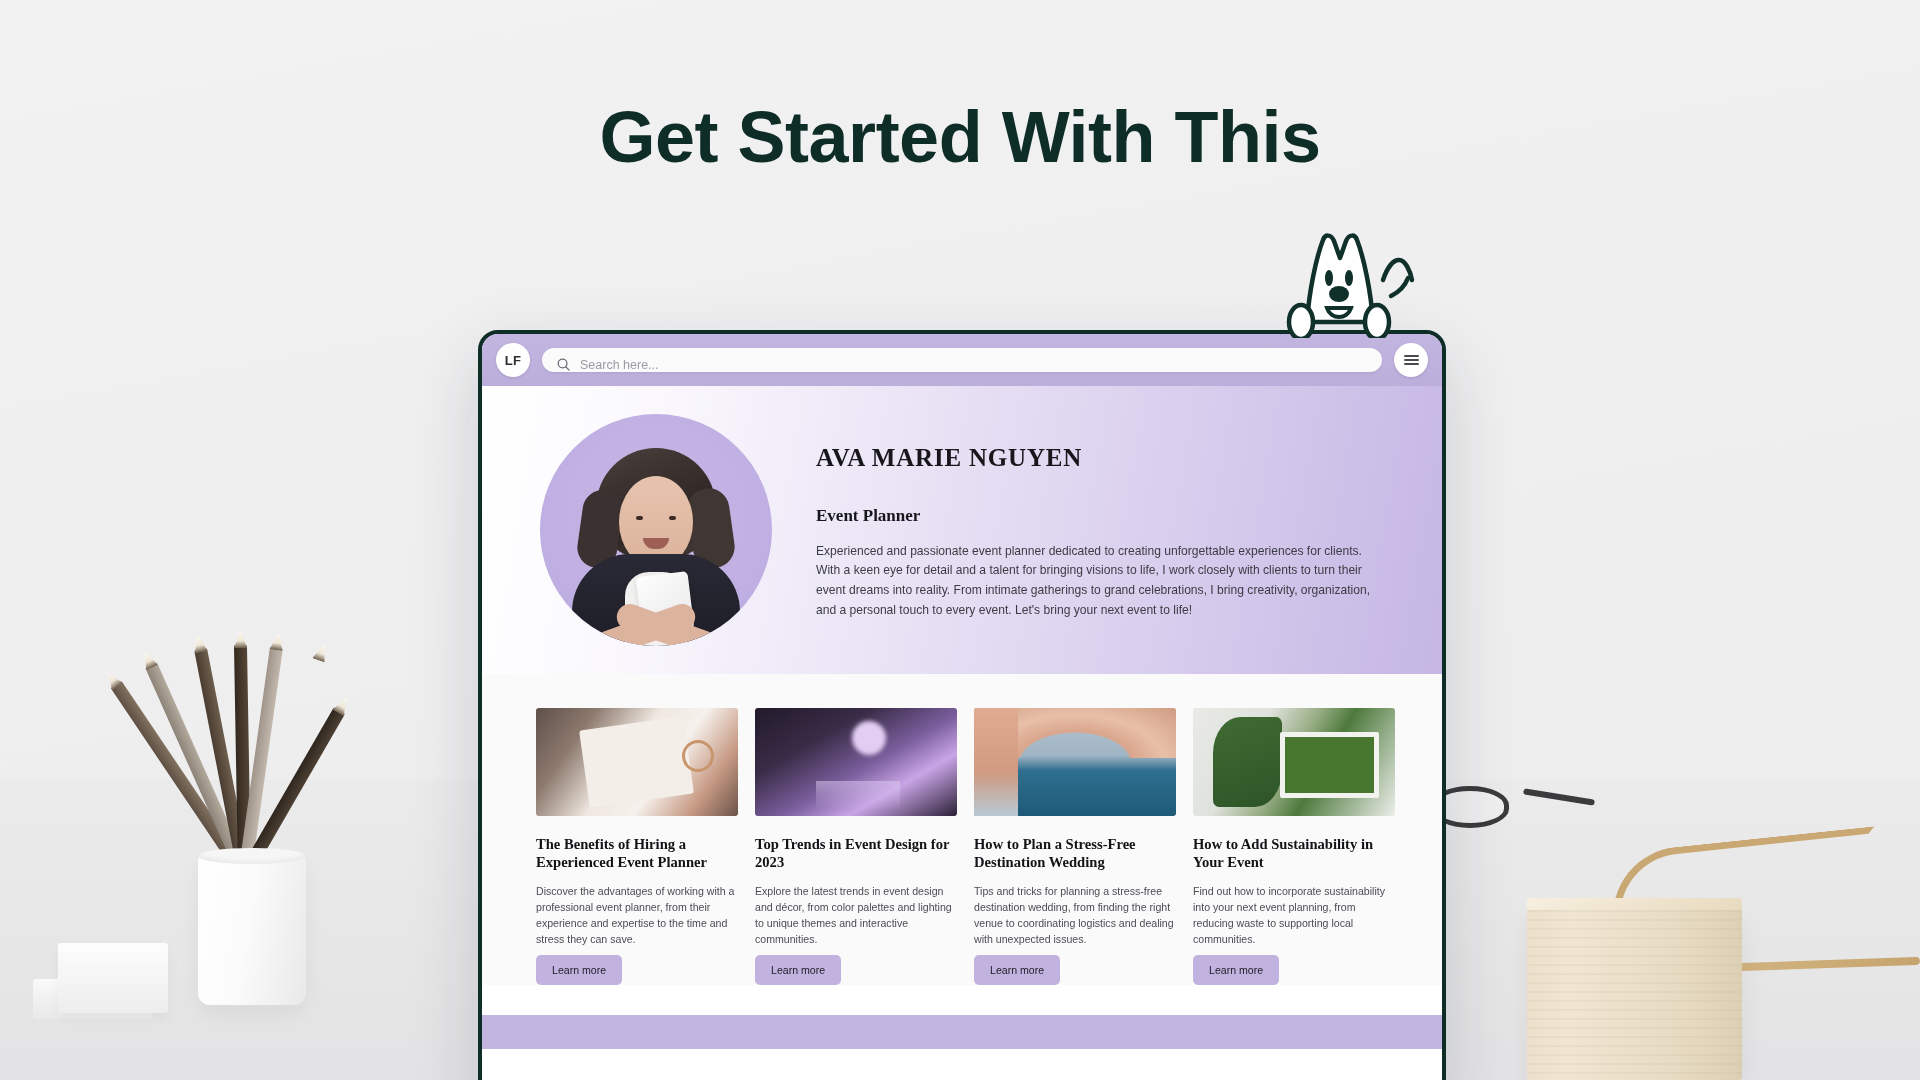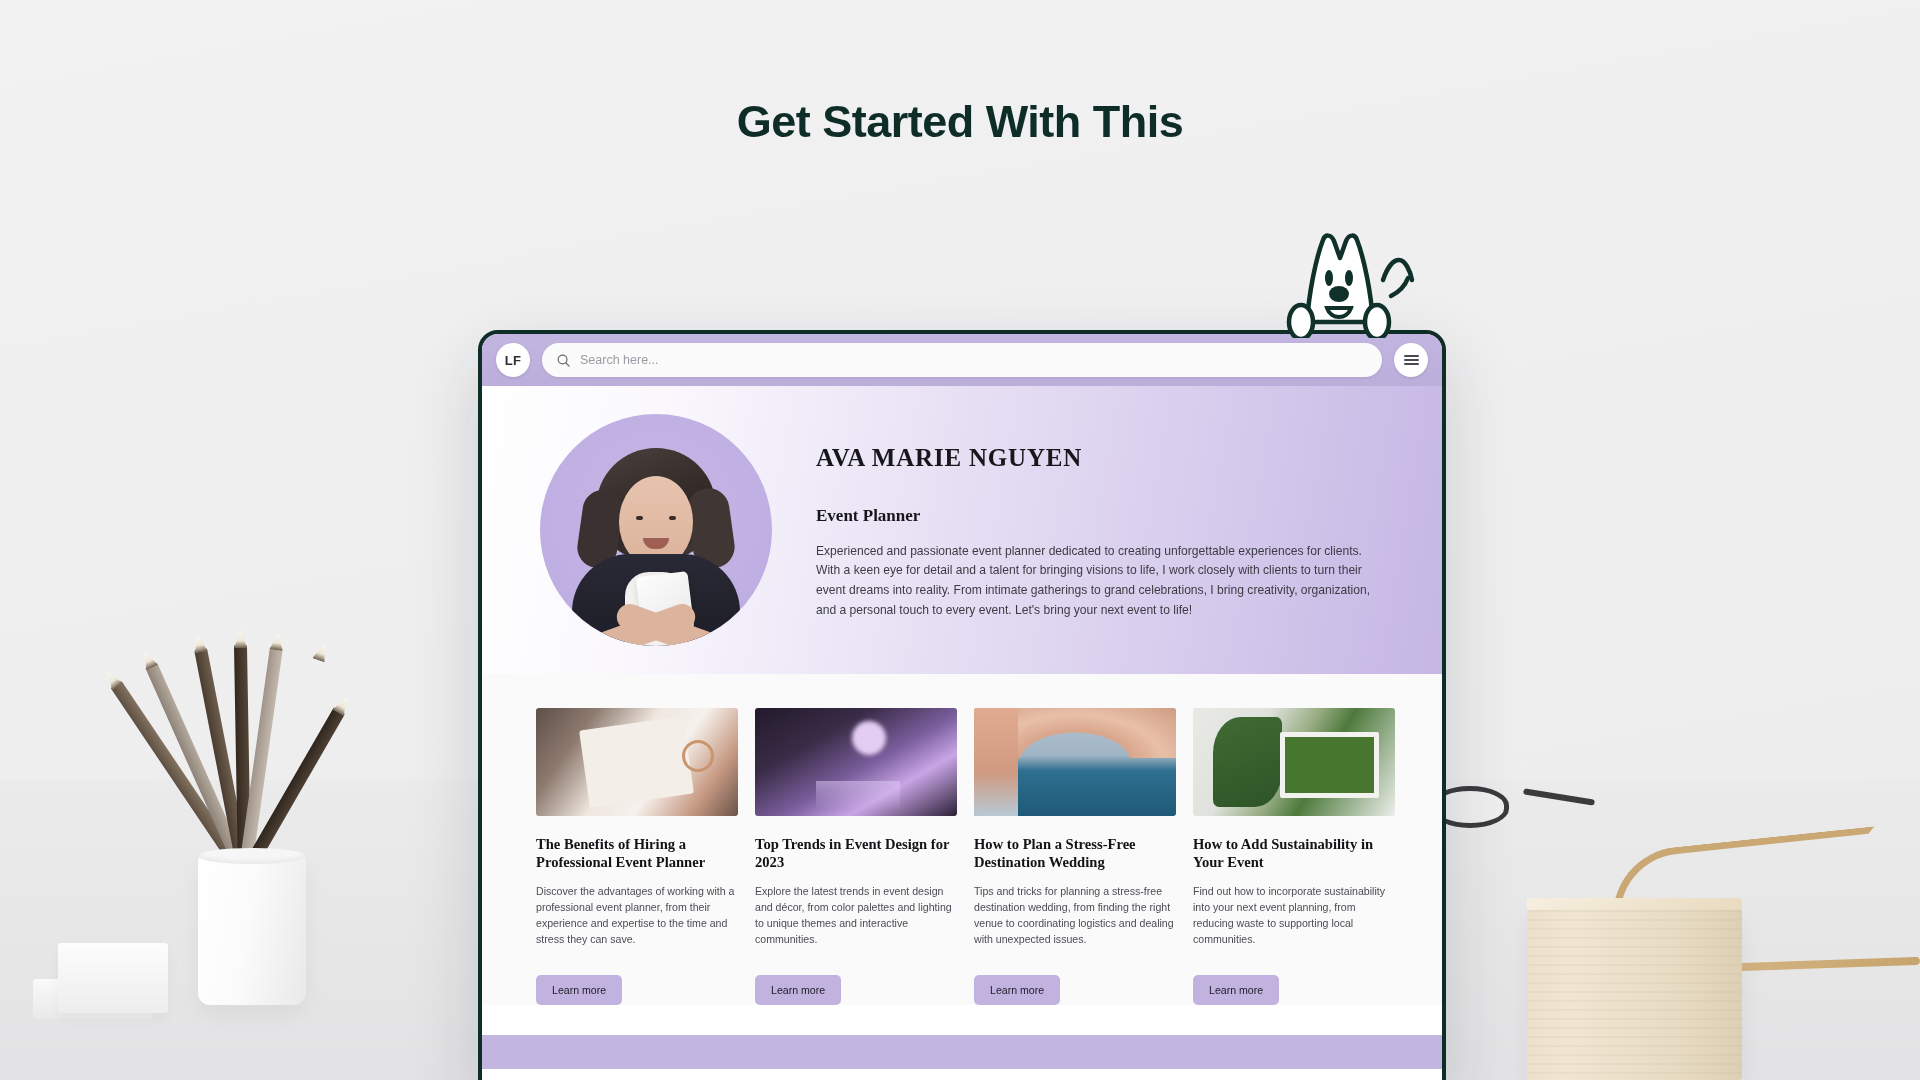--- a/index.html
+++ b/index.html
@@ -90,21 +90,21 @@
   }
   .gold-wire2{
     position:absolute; right:0px; bottom:110px; width:300px; height:8px;
     background:linear-gradient(90deg,#d9bd8c,#c6a46d);
     border-radius:4px; transform:rotate(-2deg);
   }
 
   
   #headline{
     position:absolute; top:96px; left:0; right:0; text-align:center;
-    color:#0f2d27; font-weight:800; font-size:45px; line-height:1.16;
+    color:#0f2d27; font-weight:800; font-size:72px; line-height:1.16;
     letter-spacing:-0.5px; z-index:6;
   }
   #headline .line{ display:block; }
 
   
   #browser{
     position:absolute; left:478px; top:330px; width:968px; height:760px;
     background:#fff;
     border:4px solid #0f2d27;
     border-radius:20px 20px 0 0;
@@ -117,22 +117,22 @@
     height:52px; background:linear-gradient(180deg,#c2b5e0,#bcaedb);
     display:flex; align-items:center; gap:12px; padding:13px 14px;
   }
   .logo-circle{
     width:34px; height:34px; border-radius:50%; background:#fff;
     display:flex; align-items:center; justify-content:center;
     font-weight:700; font-size:13px; color:#2d2d33; flex:0 0 auto;
     box-shadow:0 1px 3px rgba(0,0,0,0.12); letter-spacing:0.4px;
   }
   .searchbar{
-    flex:1 1 auto; height:34px; background:#fbfbfc; border-radius:18px;
-    display:flex; align-items:center; gap:9px; padding:0 14px;
+    flex:1 1 auto; height:24px; background:#fbfbfc; border-radius:18px;
+    display:flex; align-items:flex-end; gap:9px; padding:0 14px;
     box-shadow:0 1px 3px rgba(0,0,0,0.08);
   }
   .search-input{
     border:none; outline:none; background:transparent; flex:1;
     font-family:"Liberation Sans",sans-serif; font-size:12.5px; color:#52525b;
   }
   .search-input::placeholder{ color:#9b9ba3; }
   .menu-circle{
     width:34px; height:34px; border-radius:50%; background:#fff; flex:0 0 auto;
     display:flex; align-items:center; justify-content:center;
@@ -195,21 +195,21 @@
   
   .cards-section{ background:#fafafa; padding:34px 54px 0 54px; }
   .cards{ display:flex; gap:17px; }
   .card{ width:202px; }
   .card-thumb{ width:202px; height:108px; border-radius:3px; overflow:hidden;
     position:relative; }
   .card-title{ font-family:"Liberation Serif",serif; font-weight:700;
     font-size:14.6px; line-height:1.26; color:#131317; margin-top:19px; }
   .card-desc{ font-size:10.6px; line-height:1.52; color:#4c4c55; margin-top:11px; }
   .card-btn{
-    margin-top:28px; display:inline-block; background:#c2b2e0; color:#1d1d24;
+    margin-top:8px; display:inline-block; background:#c2b2e0; color:#1d1d24;
     border:none; border-radius:5px; padding:9px 16px; font-size:10.6px;
     font-family:"Liberation Sans",sans-serif; cursor:pointer;
   }
 
   
   .th1{ background:linear-gradient(125deg,#5e4f4a 0%,#8d7a6e 22%,#efe7e0 45%,#f6f1ec 62%,#c79a84 82%,#6b5348 100%); }
   .th1::before{content:"";position:absolute;left:24%;top:14%;width:52%;height:72%;
     background:#f3eee8;transform:rotate(-8deg);border-radius:3px;}
   .th1::after{content:"";position:absolute;right:12%;top:30%;width:26px;height:26px;
     border-radius:50%;border:3px solid #c9956d;}
@@ -327,21 +327,21 @@
       <div class="hero-role">Event Planner</div>
       <p class="hero-bio">Experienced and passionate event planner dedicated to creating unforgettable experiences for clients. With a keen eye for detail and a talent for bringing visions to life, I work closely with clients to turn their event dreams into reality. From intimate gatherings to grand celebrations, I bring creativity, organization, and a personal touch to every event. Let's bring your next event to life!</p>
     </div>
   </div>
 
   <div class="cards-section">
     <div class="cards">
 
       <div class="card">
         <div class="card-thumb th1"></div>
-        <div class="card-title">The Benefits of Hiring a Professional Event Planner</div>
+        <div class="card-title">The Benefits of Hiring a Experienced Event Planner</div>
         <div class="card-desc">Discover the advantages of working with a professional event planner, from their experience and expertise to the time and stress they can save.</div>
         <button class="card-btn">Learn more</button>
       </div>
 
       <div class="card">
         <div class="card-thumb th2"></div>
         <div class="card-title">Top Trends in Event Design for 2023</div>
         <div class="card-desc">Explore the latest trends in event design and décor, from color palettes and lighting to unique themes and interactive communities.</div>
         <button class="card-btn">Learn more</button>
       </div>

